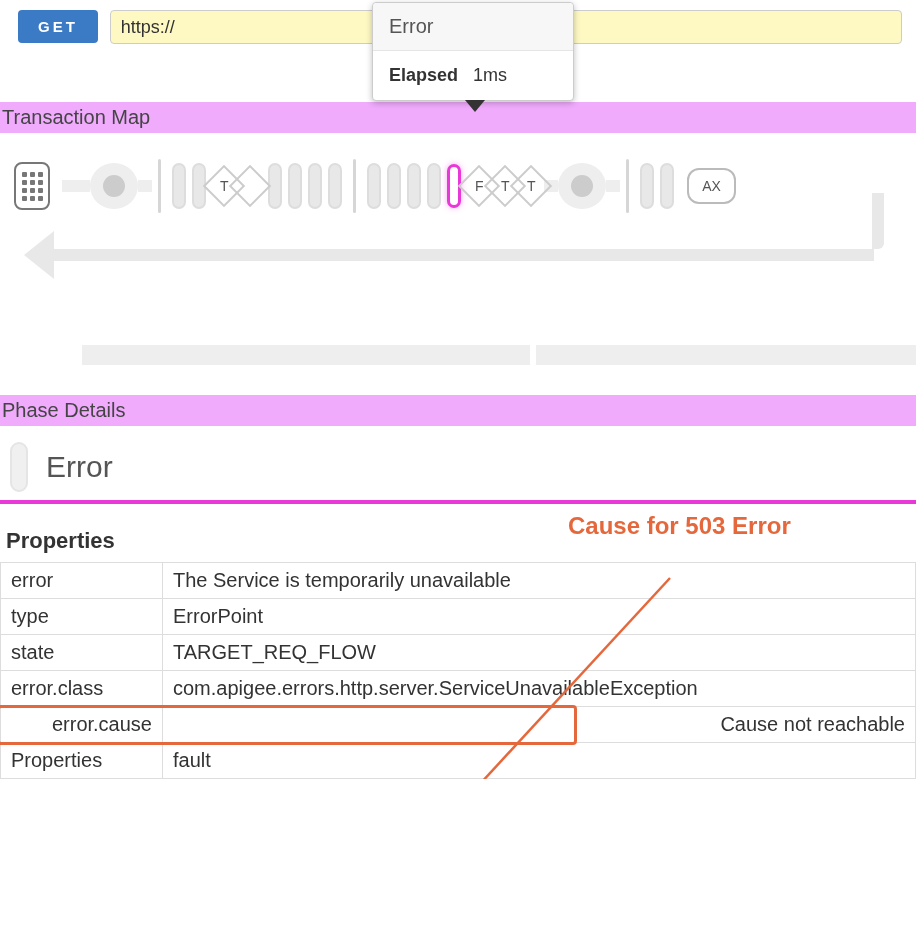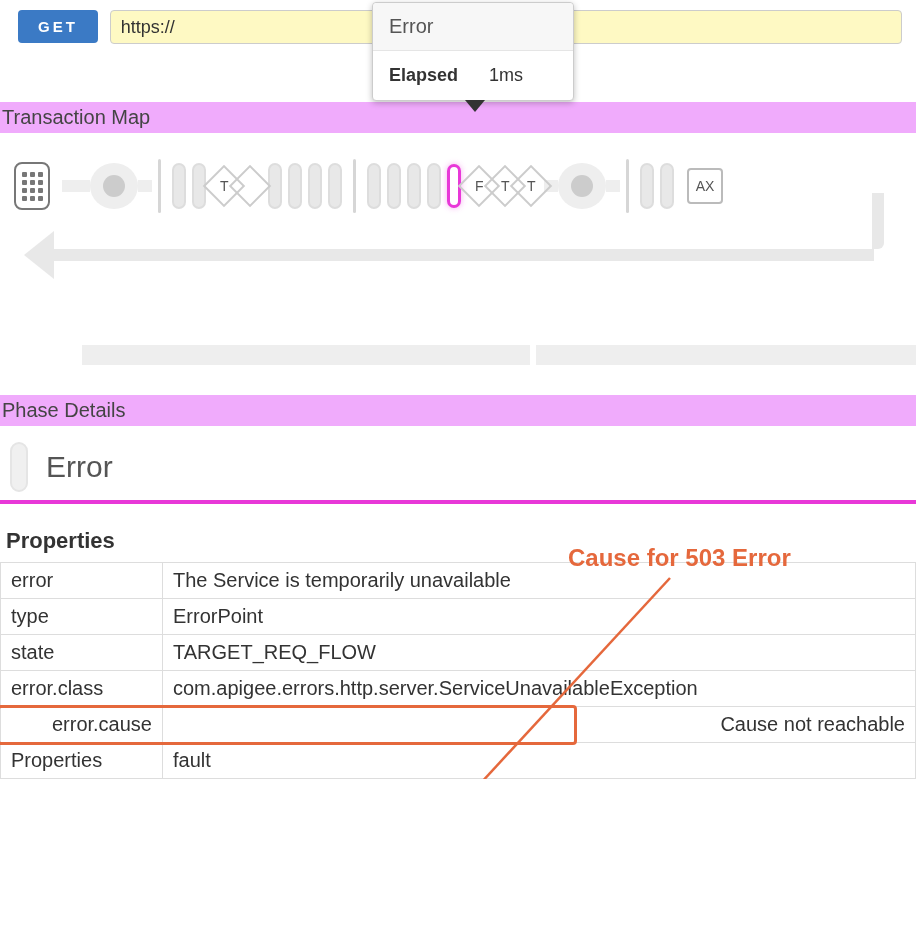--- a/index.html
+++ b/index.html
@@ -3,55 +3,55 @@
 <meta charset="utf-8">
 <style>
   * { box-sizing: border-box; }
   body { margin: 0; padding: 0; font-family: "Helvetica Neue", Helvetica, Arial, sans-serif; background: #fff; color: #333; width: 916px; }
   .top-bar { display: flex; align-items: flex-start; gap: 12px; padding: 10px 14px 10px 18px; }
   .get-btn { background: #3b7ac5; color: #fff; border: none; border-radius: 4px; font-size: 15px; font-weight: 600; letter-spacing: 3px; padding: 8px 20px; cursor: pointer; }
   .url-input { flex: 1; height: 34px; border: 1px solid #ccc; border-radius: 4px; padding: 0 10px; font-size: 18px; color: #333; background: #fef9c3; }
   .tooltip-wrap { position: absolute; left: 372px; top: 2px; width: 202px; background: #fff; border: 1px solid #ccc; border-radius: 4px; box-shadow: 0 2px 6px rgba(0,0,0,0.25); z-index: 50; }
   .tooltip-head { background: #f7f7f7; padding: 12px 16px; font-size: 20px; color: #555; border-bottom: 1px solid #e5e5e5; border-radius: 4px 4px 0 0;}
   .tooltip-body { padding: 14px 16px; font-size: 18px; }
-  .tooltip-body b { font-weight: 700; margin-right: 26px;}
+  .tooltip-body b { font-weight: 700; margin-right: 10px;}
   .tooltip-arrow { position: absolute; left: 92px; top: 100%; width: 0; height: 0; border-left: 10px solid transparent; border-right: 10px solid transparent; border-top: 12px solid #333; }
   .section-header { background: #f0abfc; padding: 4px 4px 4px 2px; font-size: 20px; color: #444; }
   .map-area { position: relative; height: 140px; padding: 10px 14px 0 14px; }
   .flow-row { display: flex; align-items: center; gap: 0; position: relative; top: 16px; }
   .phone { width: 36px; height: 48px; border: 2.5px solid #777; border-radius: 8px; display: flex; align-items: center; justify-content: center; flex-shrink:0; margin-right: 12px;}
   .phone-dots { display: grid; grid-template-columns: repeat(3, 5px); grid-template-rows: repeat(4, 5px); gap: 3px; }
   .phone-dots span { width: 5px; height: 5px; background: #777; border-radius: 1px;}
   .hbar { height: 12px; background: #eee; flex-shrink:0; }
   .dot-big { width: 48px; height: 46px; background: #eee; border-radius: 50%; display: flex; align-items: center; justify-content: center; flex-shrink:0;}
   .dot-inner { width: 22px; height: 22px; background: #ccc; border-radius: 50%; }
   .pill { width: 14px; height: 46px; background: #e8e8e8; border-radius: 8px; margin: 0 3px; flex-shrink:0; border:2px solid #ddd;}
   .pill-group { display:flex; align-items:center; padding:0 2px;}
   .pill-sel { width: 14px; height: 44px; background: #fff; border: 3px solid #e838d8; border-radius: 10px; margin: 0 3px; box-shadow: 0 0 6px rgba(232,56,216,0.4); flex-shrink:0;}
   .diamond { width: 30px; height: 30px; border: 2px solid #ccc; transform: rotate(45deg); margin: 0 -2px; flex-shrink:0; display:flex; align-items:center; justify-content:center; font-size:0;}
   .diamond span{ transform: rotate(-45deg); font-size:14px; color:#555; font-weight:500;}
   .sep { width: 3px; height: 54px; background: #d6d6d6; margin: 0 6px; flex-shrink:0; border-radius:2px;}
-  .ax-box { width: 36px; height: 36px; border: 2px solid #bbb; border-radius: 4px; display: flex; align-items: center; justify-content: center; font-size: 14px; color: #555; flex-shrink:0; margin-left:8px;}
+  .ax-box { width: 49px; height: 36px; border: 2px solid #bbb; border-radius: 12px; display: flex; align-items: center; justify-content: center; font-size: 14px; color: #555; flex-shrink:0; margin-left:8px;}
   .return-arrow { position: absolute; left: 14px; top: 94px; }
   .return-arrow .shaft { position:absolute; left:36px; top:22px; width:824px; height:12px; background:#e8e8e8;}
   .return-arrow .vert { position:absolute; left:858px; top:-34px; width:12px; height:56px; background:#e8e8e8; border-radius:0 0 6px 0;}
   .return-arrow .head { position:absolute; left:10px; top:4px; width:0; height:0; border-top:24px solid transparent; border-bottom:24px solid transparent; border-right:30px solid #e8e8e8;}
   .return-arrow .curve { position:absolute; left:22px; top:22px; width:26px; height:12px; background:#e8e8e8;}
   .gap-bars { display:flex; margin: 72px 0 30px 0; }
   .gap-bars .b { height:20px; background:#eee; }
   .phase-title-row { display:flex; align-items:center; gap:18px; padding: 16px 10px 8px 10px; border-bottom: 4px solid #e838d8; }
   .phase-icon { width: 18px; height: 50px; background: #f0f0f0; border-radius: 10px; border:2px solid #e5e5e5;}
   .phase-title { font-size: 30px; color: #555; font-weight: 400; }
   .props-header { font-size: 22px; font-weight: 700; padding: 24px 6px 8px 6px; }
   .prop-table { width: 100%; border-collapse: collapse; }
   .prop-table td { border: 1px solid #ddd; padding: 6px 10px; font-size: 20px; color:#333; vertical-align: middle;}
   .prop-table td.k { width: 162px; }
   .hl-row td { position: relative; text-align: right; }
   .hl-box { position:absolute; left:-3px; right:464px; top:-2px; bottom:-3px; border:3px solid #e5683c; border-radius:4px; pointer-events:none; }
-  .annotation { position: absolute; left: 568px; top: 544px; font-size: 24px; font-weight: 700; color: #e5683c; z-index:5; }
+  .annotation { position: absolute; left: 568px; top: 512px; font-size: 24px; font-weight: 700; color: #e5683c; z-index:5; }
   svg.anno-line { position:absolute; left:380px; top:570px; z-index:4; pointer-events:none; }
   .wrap { position: relative; }
 </style>
 </head>
 <body>
 <div class="wrap">
 
 <div class="top-bar">
   <button class="get-btn">GET</button>
   <input class="url-input" value="https://" style="">

